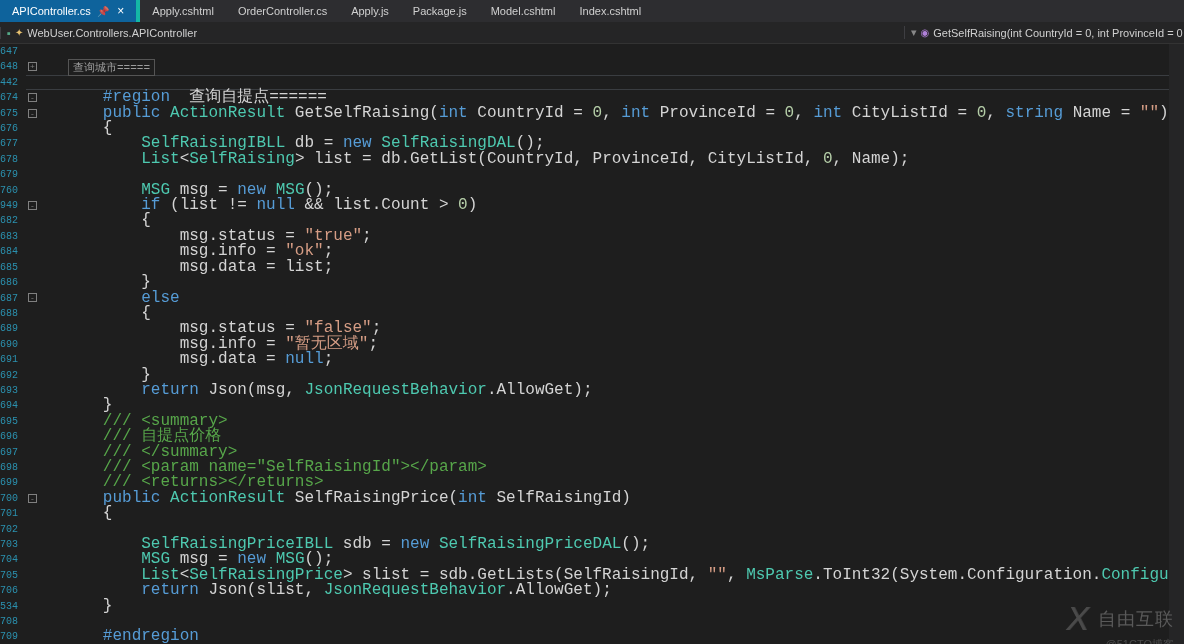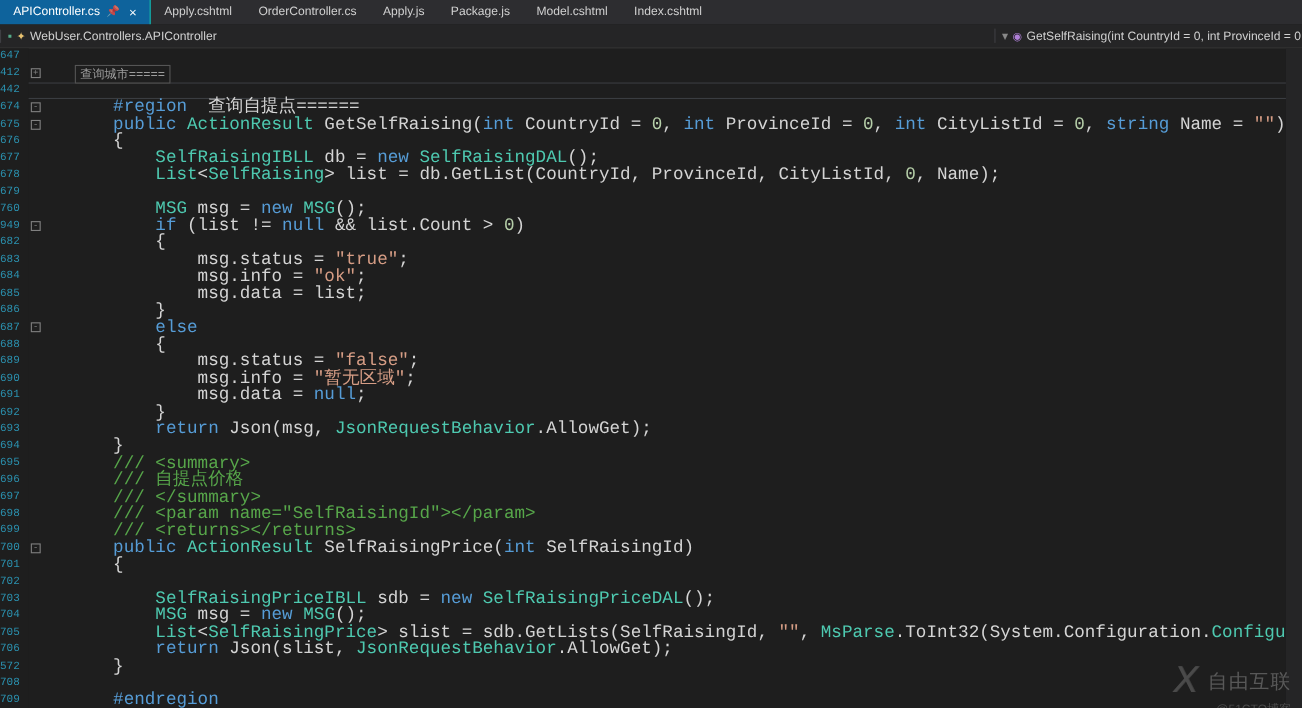--- a/index.html
+++ b/index.html
@@ -25,21 +25,21 @@
   color: #d0d0d0;
   height: 22px;
   display: flex;
   align-items: center;
   gap: 6px;
   cursor: pointer;
 }
 .tab.active {
   background: #0e639c;
   color: #fff;
-  border-right: 1px solid #14b8a6;
+  border-right: 4px solid #14b8a6;
 }
 .tab .pin { opacity: 0.8; font-size: 10px; }
 .tab .close { font-size: 12px; margin-left: 2px; }
 .sub-bar {
   display: flex;
   background: #252526;
   height: 22px;
   align-items: center;
   font-family: 'Segoe UI', sans-serif;
   font-size: 11px;
@@ -185,21 +185,21 @@
   <div class="sub-right" style="flex:0 0 280px;justify-content:flex-start;">
     <span style="color:#888;">▾</span>
     <span class="method-icon">◉</span>
     <span class="sub-text">GetSelfRaising(int CountryId = 0, int ProvinceId = 0</span>
   </div>
 </div>
 
 <div class="editor">
   <div class="gutter" id="gutter">
       <div>647</div>
-      <div>412</div>
+      <div>648</div>
       <div>442</div>
       <div>674</div>
       <div>675</div>
       <div>676</div>
       <div>677</div>
       <div>678</div>
       <div>679</div>
       <div>760</div>
       <div>949</div>
       <div>682</div>
@@ -220,21 +220,21 @@
       <div>697</div>
       <div>698</div>
       <div>699</div>
       <div>700</div>
       <div>701</div>
       <div>702</div>
       <div>703</div>
       <div>704</div>
       <div>705</div>
       <div>706</div>
-      <div>572</div>
+      <div>534</div>
       <div>708</div>
       <div>709</div>
     </div>
   <div class="fold-col" id="foldcol">
       <div class="fold-box" style="top: 18.4px;">+</div>
       <div class="fold-box" style="top: 49.2px;">-</div>
       <div class="fold-box" style="top: 64.6px;">-</div>
       <div class="fold-box" style="top: 157px;">-</div>
       <div class="fold-box" style="top: 249.4px;">-</div>
       <div class="fold-box" style="top: 449.6px;">-</div>

